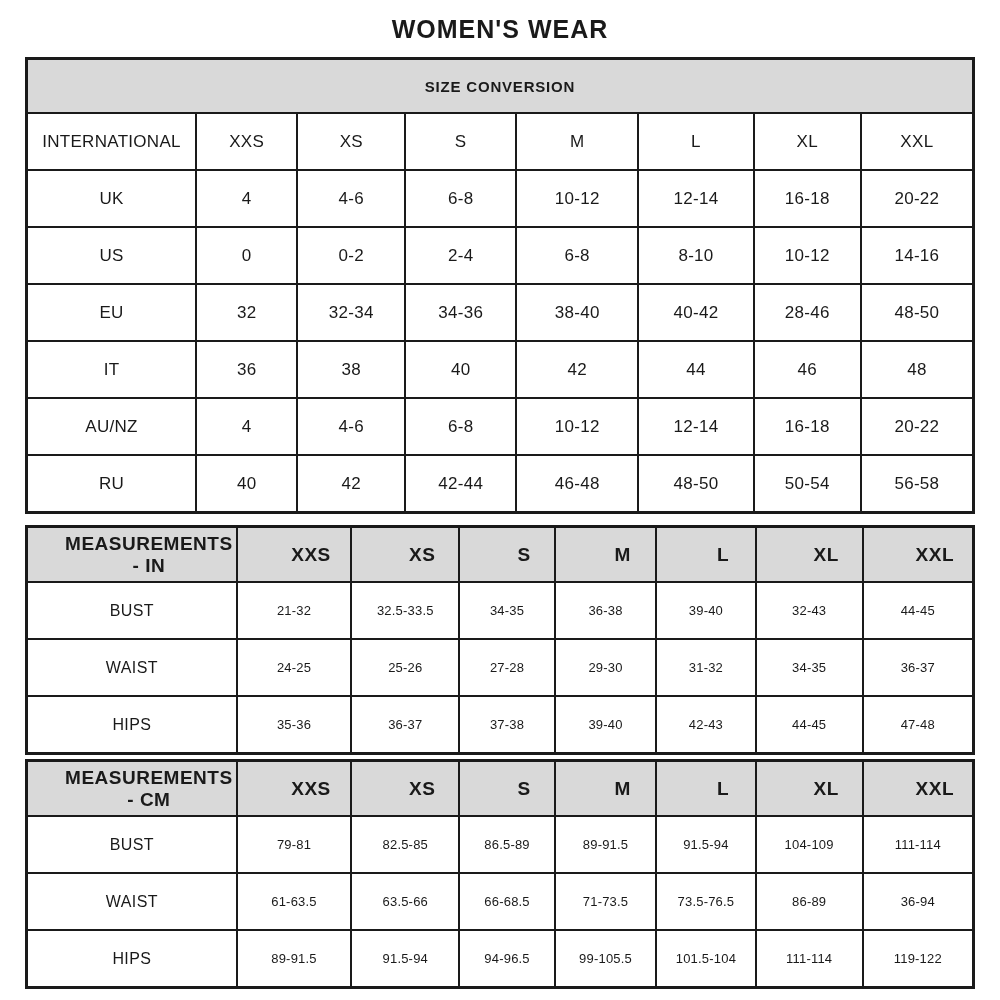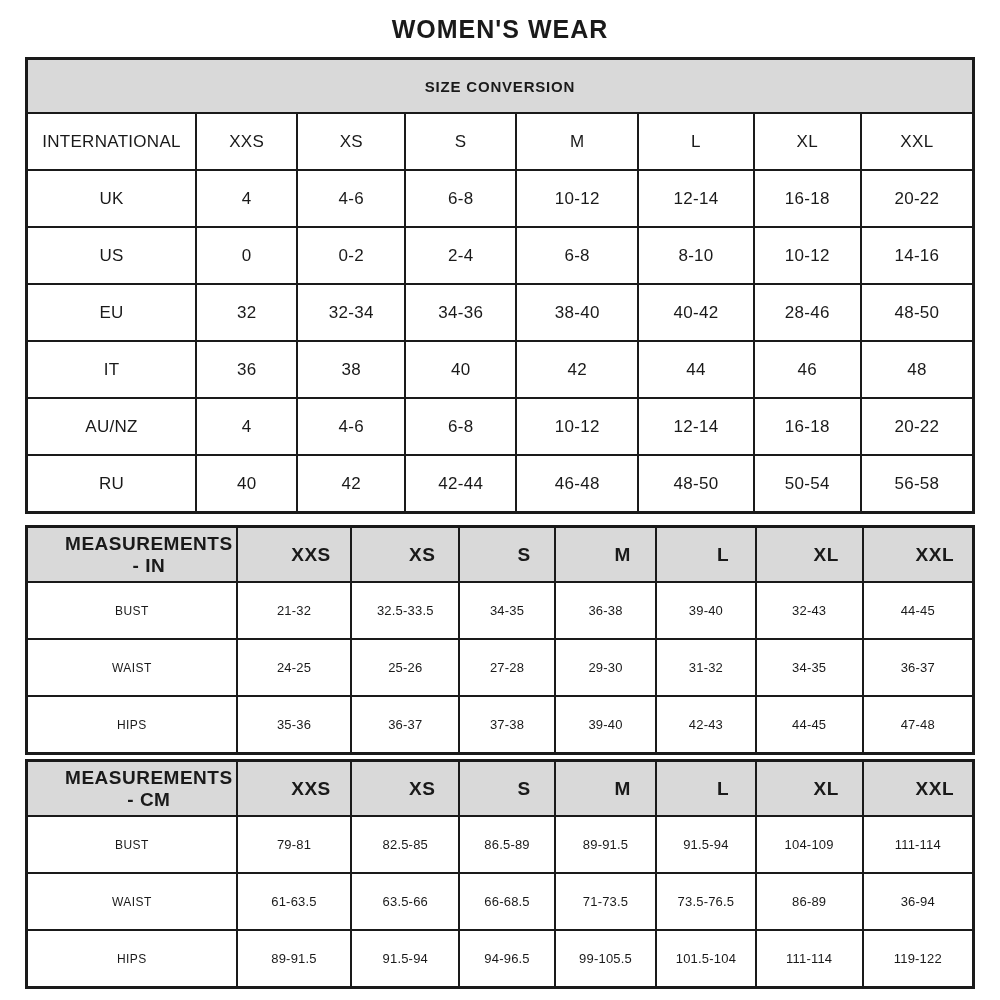--- a/index.html
+++ b/index.html
@@ -61,21 +61,21 @@
     font-size:19px;
     letter-spacing:0.5px;
     padding-left:36px;
   }
   table.meas tr.data-row td{
     height:55px;
     font-size:13px;
     letter-spacing:0.2px;
   }
   table.meas tr.data-row td.label-col{
-    font-size:12px;
+    font-size:16px;
     letter-spacing:0.4px;
   }
   #measurements-cm{margin-top:4px;}
 </style>
 </head>
 <body>
 
 <div class="page">
 
   <h1 class="page-title">WOMEN'S WEAR</h1>

